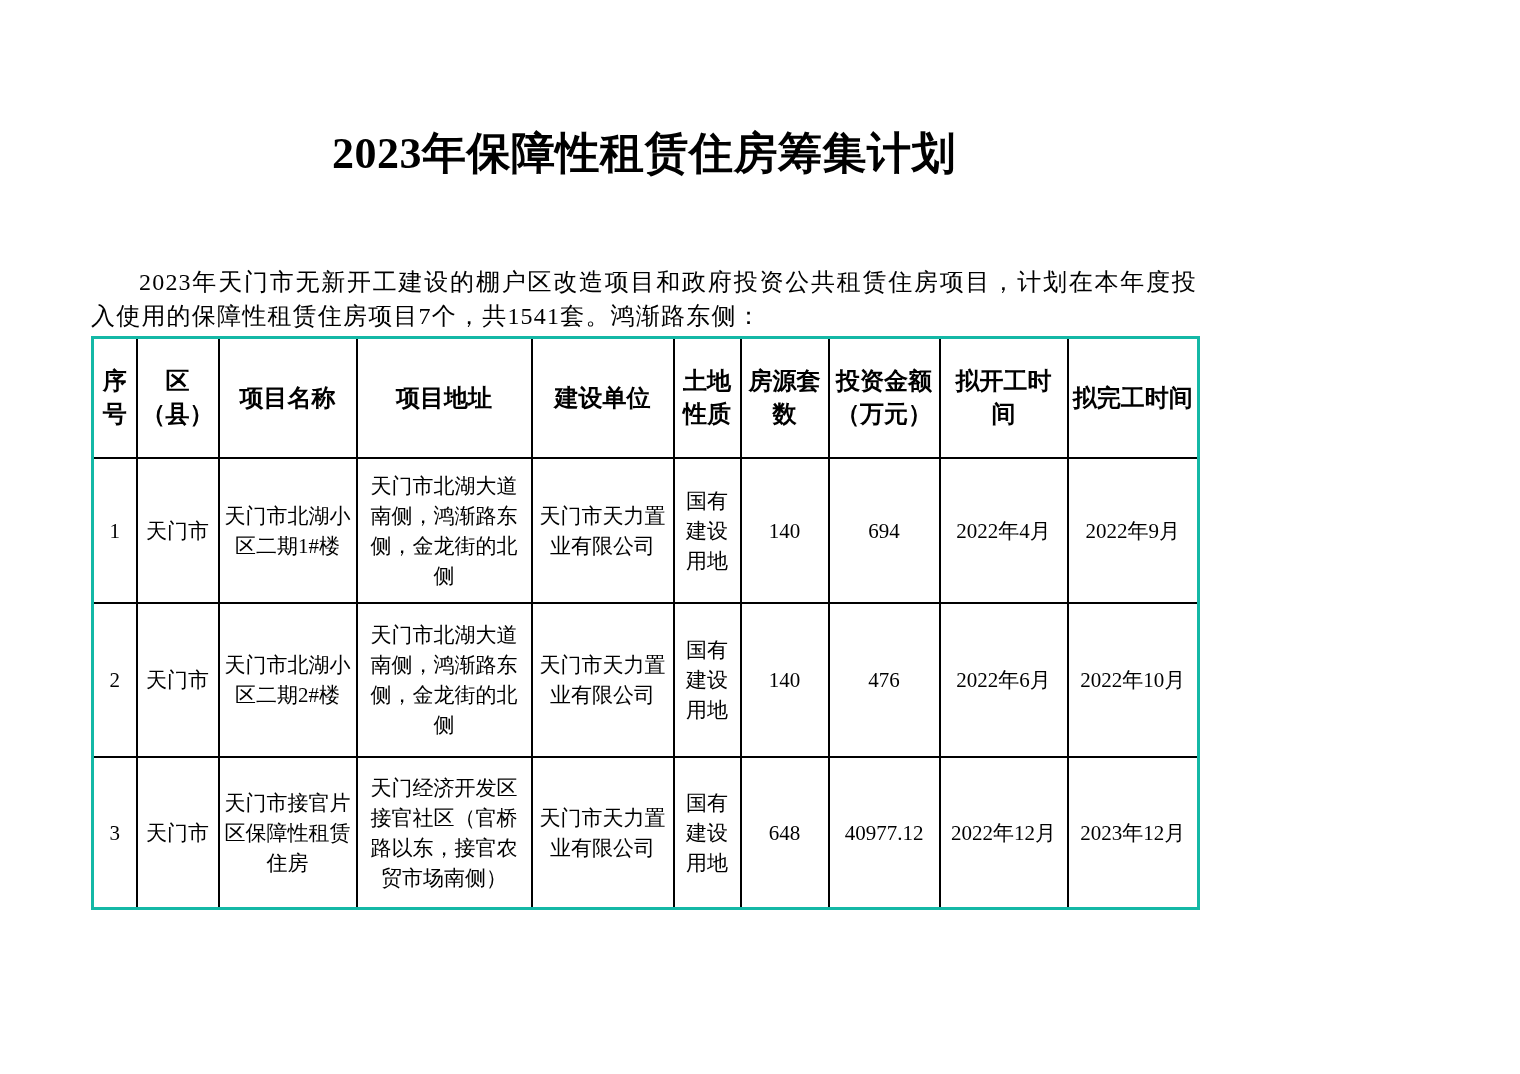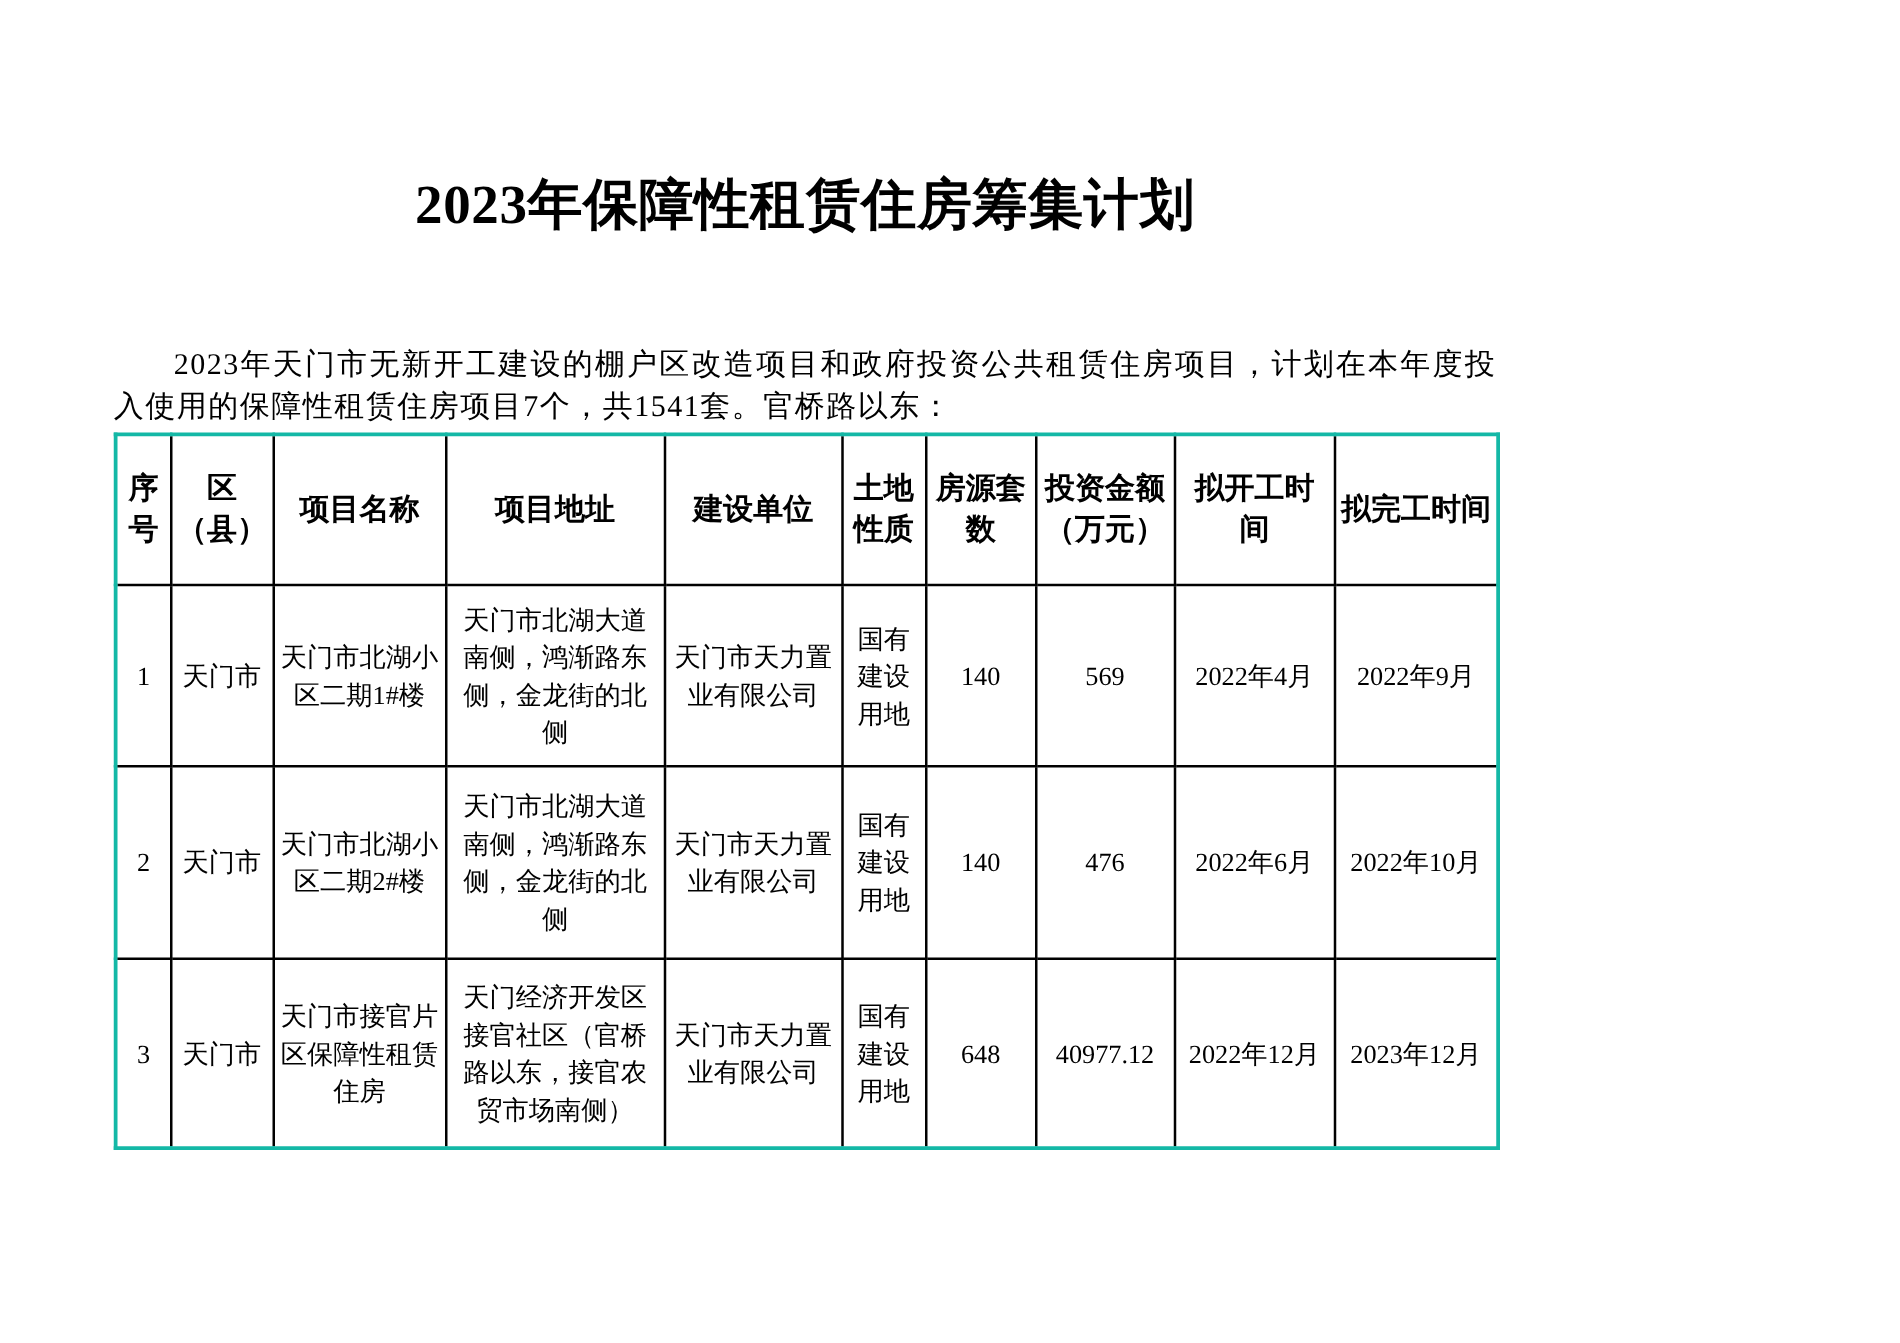--- a/index.html
+++ b/index.html
@@ -14,21 +14,21 @@
     font-family: "Liberation Serif", "DejaVu Serif", serif;
     color: #000000;
   }
   .content {
     position: absolute;
     left: 91px;
     top: 0;
     width: 1106px;
   }
   .doc-title {
-    margin: 18px;
+    margin: 8px;
     padding-top: 120px;
     font-size: 44px;
     line-height: 1.2;
     font-weight: bold;
     text-align: center;
     letter-spacing: 0.5px;
     white-space: nowrap;
   }
   .intro {
     margin: 84px 0 0 0;
@@ -70,21 +70,21 @@
   .plan-table tbody tr:nth-child(2) { height: 154px; }
   .plan-table tbody tr:nth-child(3) { height: 151px; }
 </style>
 </head>
 <body>
 
 <div class="content">
 
   <h1 class="doc-title">2023年保障性租赁住房筹集计划</h1>
 
-  <p class="intro">2023年天门市无新开工建设的棚户区改造项目和政府投资公共租赁住房项目，计划在本年度投入使用的保障性租赁住房项目7个，共1541套。官桥路以东：</p>
+  <p class="intro">2023年天门市无新开工建设的棚户区改造项目和政府投资公共租赁住房项目，计划在本年度投入使用的保障性租赁住房项目7个，共1541套。鸿渐路东侧：</p>
 
   <table class="plan-table">
     <colgroup>
       <col style="width:44px">
       <col style="width:82px">
       <col style="width:138px">
       <col style="width:175px">
       <col style="width:142px">
       <col style="width:67px">
       <col style="width:88px">
@@ -108,21 +108,21 @@
     </thead>
     <tbody>
       <tr>
         <td>1</td>
         <td>天门市</td>
         <td>天门市北湖小区二期1#楼</td>
         <td>天门市北湖大道南侧，鸿渐路东侧，金龙街的北侧</td>
         <td>天门市天力置业有限公司</td>
         <td>国有建设用地</td>
         <td>140</td>
-        <td>569</td>
+        <td>694</td>
         <td>2022年4月</td>
         <td>2022年9月</td>
       </tr>
       <tr>
         <td>2</td>
         <td>天门市</td>
         <td>天门市北湖小区二期2#楼</td>
         <td>天门市北湖大道南侧，鸿渐路东侧，金龙街的北侧</td>
         <td>天门市天力置业有限公司</td>
         <td>国有建设用地</td>

